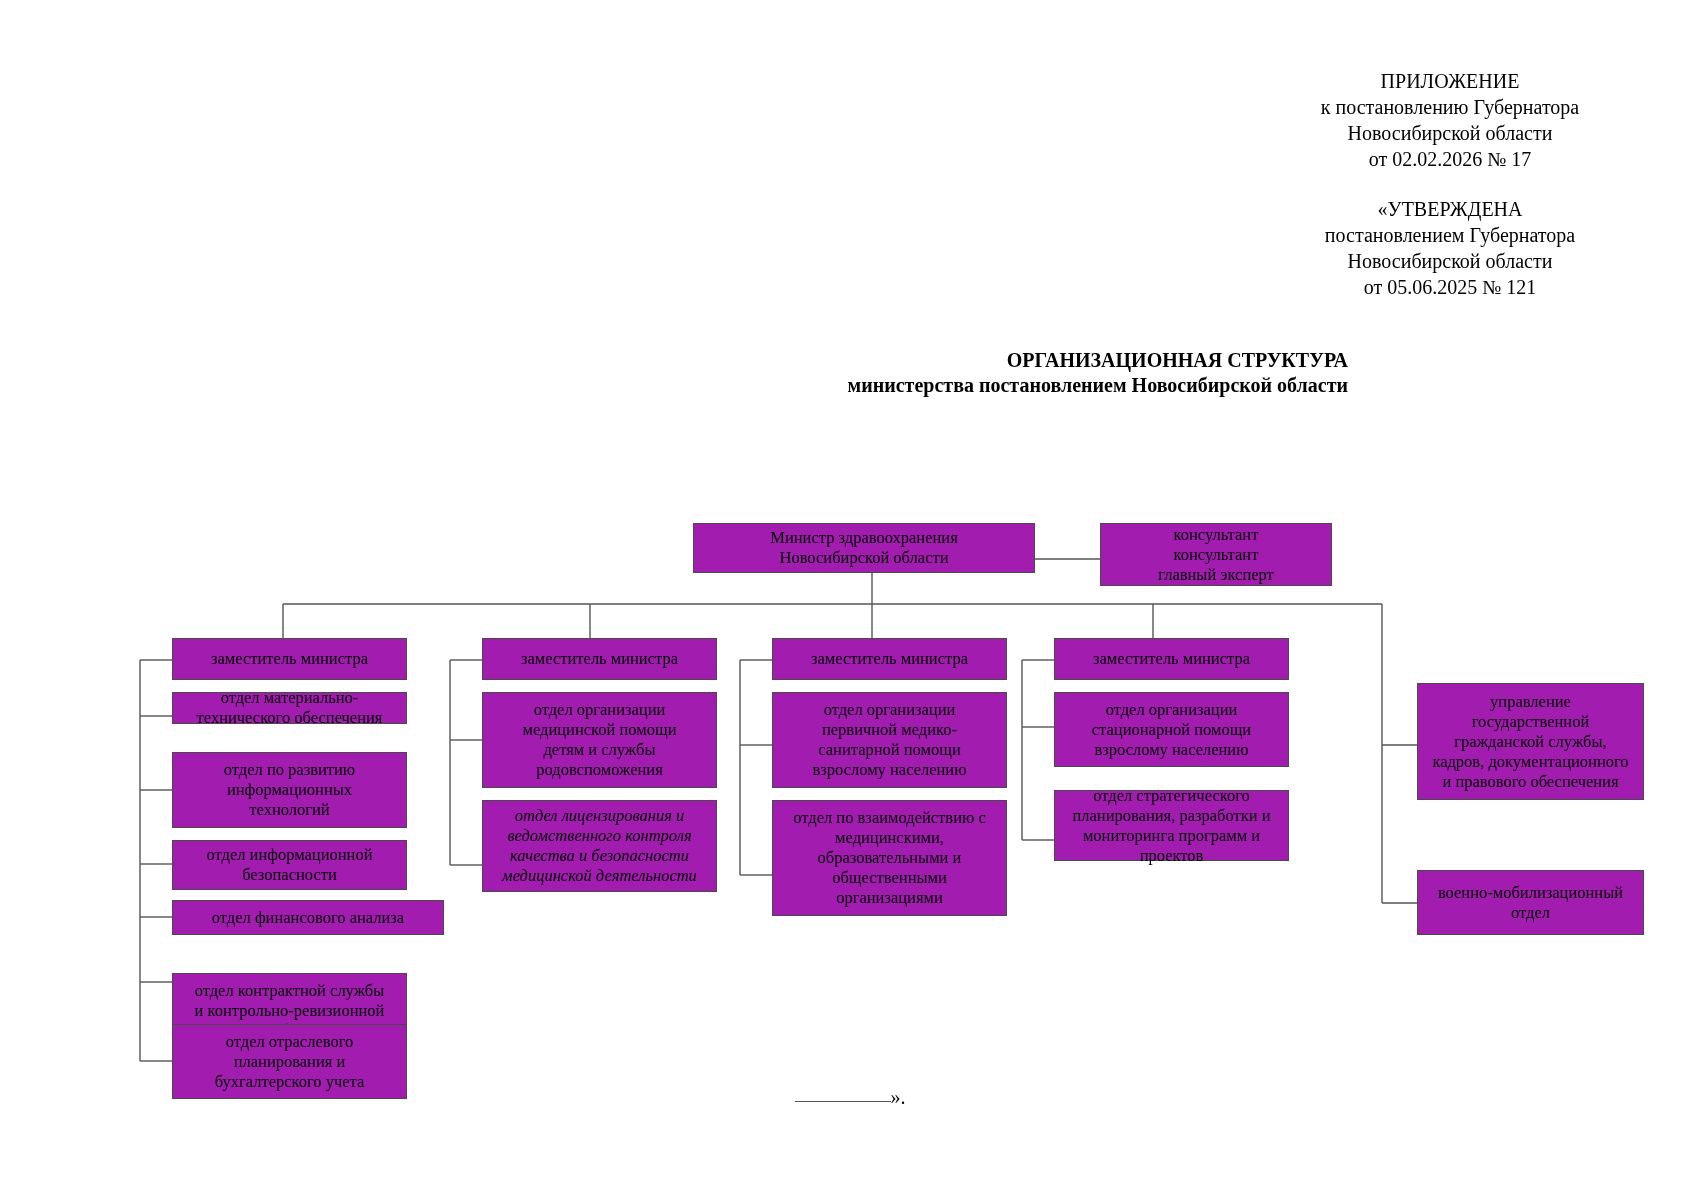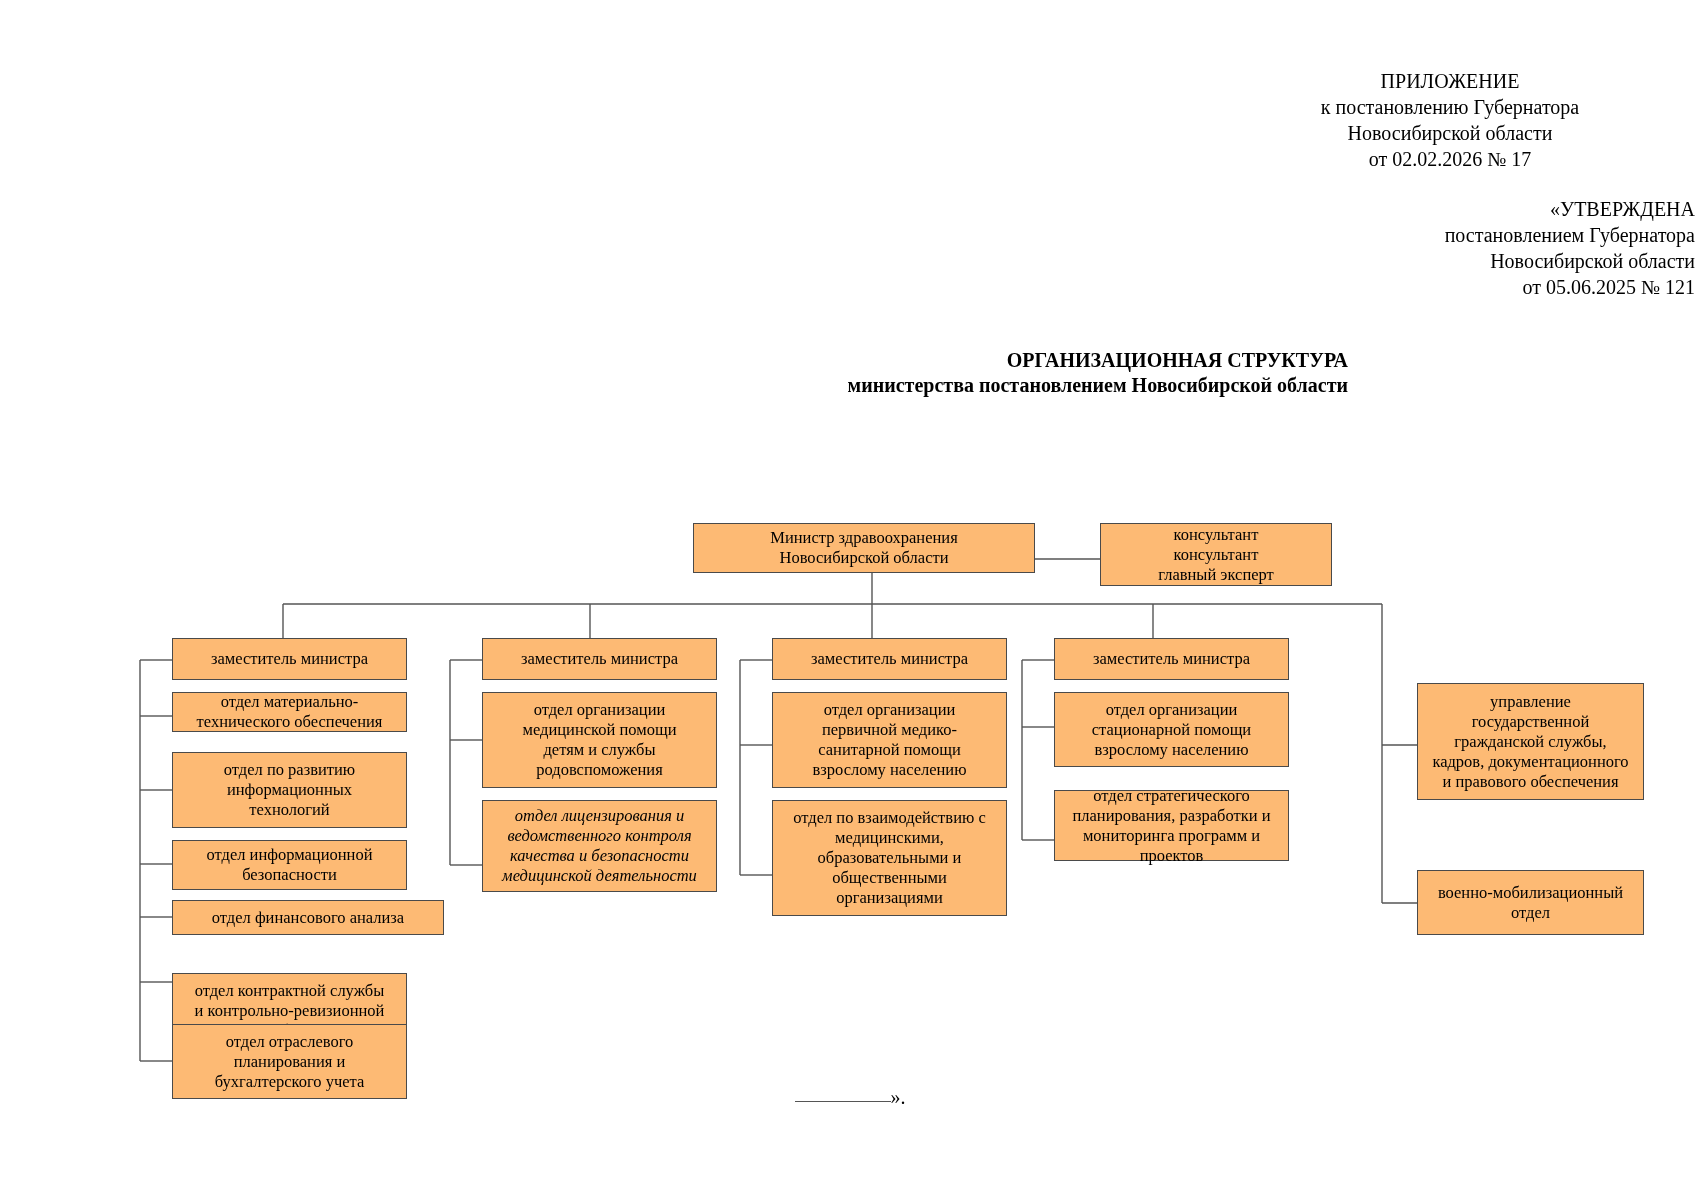--- a/index.html
+++ b/index.html
@@ -23,21 +23,21 @@
 
   
   .hdr {
     position: absolute;
     text-align: center;
     font-size: 20px;
     line-height: 26px;
     white-space: pre-line;
   }
   #hdr-appendix { left: 1205px; top: 68px; width: 490px; }
-  #hdr-approved { left: 1205px; top: 196px; width: 490px; text-align: right; }
+  #hdr-approved { left: 1205px; top: 196px; width: 490px; }
 
   
   #title-block {
     position: absolute;
     left: 348px;
     top: 348px;
     width: 1000px;
     text-align: right;
     font-weight: bold;
     font-size: 20px;
@@ -59,21 +59,21 @@
     top: 0;
     width: 1697px;
     height: 1200px;
     pointer-events: none;
   }
 
   .node {
     position: absolute;
     box-sizing: border-box;
     border: 1.3px solid #4a4a4a;
-    background: #fdba74;
+    background: #a21caf;
     display: flex;
     align-items: center;
     justify-content: center;
     text-align: center;
     font-size: 16.5px;
     line-height: 20px;
     padding: 3px 6px;
     white-space: pre-line;
   }
 
@@ -167,21 +167,21 @@
 главный эксперт</div>
 
     <div class="node" style="left:172px; top:638px; width:235px; height:42px;">заместитель министра</div>
 
     <div class="node" style="left:482px; top:638px; width:235px; height:42px;">заместитель министра</div>
 
     <div class="node" style="left:772px; top:638px; width:235px; height:42px;">заместитель министра</div>
 
     <div class="node" style="left:1054px; top:638px; width:235px; height:42px;">заместитель министра</div>
 
-    <div class="node" style="left:172px; top:692px; width:235px; height:40px;">отдел материально-
+    <div class="node" style="left:172px; top:692px; width:235px; height:32px;">отдел материально-
 технического обеспечения</div>
 
     <div class="node" style="left:172px; top:752px; width:235px; height:76px;">отдел по развитию
 информационных
 технологий</div>
 
     <div class="node" style="left:172px; top:840px; width:235px; height:50px;">отдел информационной
 безопасности</div>
 
     <div class="node" style="left:172px; top:900px; width:272px; height:35px;">отдел финансового анализа</div>

